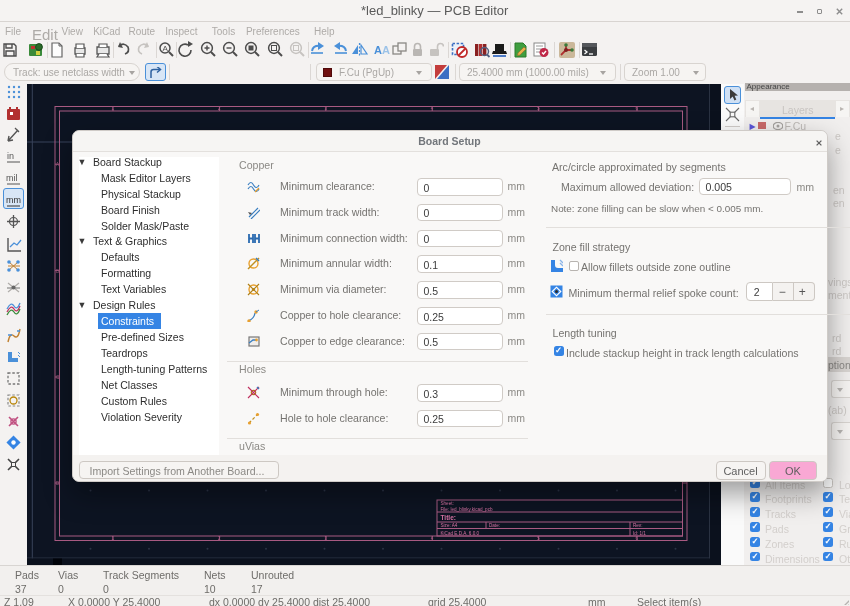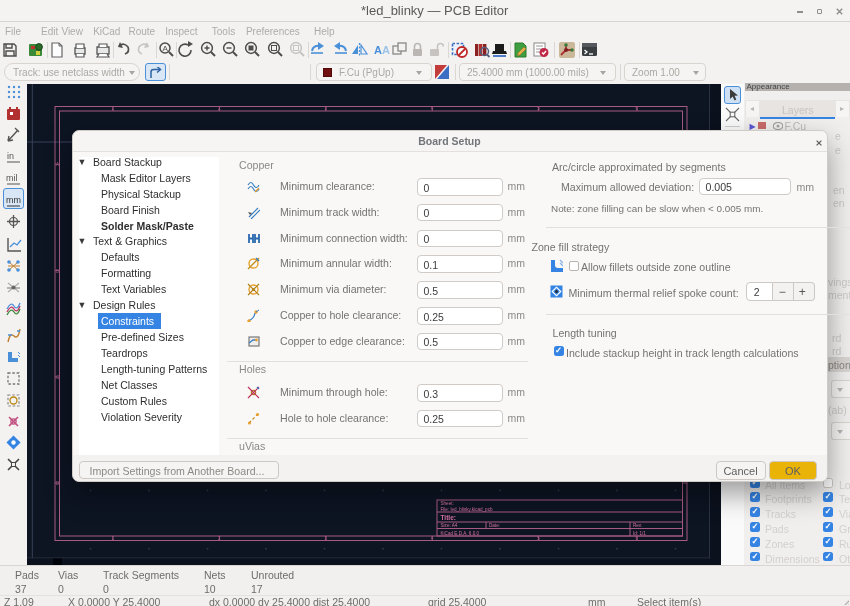--- a/index.html
+++ b/index.html
@@ -25,21 +25,21 @@
   <div class="lbl" style="left:361px;top:3px;font-size:13px;font-weight:normal;color:#5a5a5a;">*led_blinky — PCB Editor</div>
   <div class="abs" style="left:797px;top:11px;width:5.5px;height:1.6px;background:#8d8d8d;"></div>
   <div class="abs" style="left:816.5px;top:8.5px;width:5.5px;height:5.5px;border:1.4px solid #8d8d8d;border-radius:1px;"></div>
   <svg class="abs" style="left:835.8px;top:8px;width:7px;height:7px;">
       <path d="M0.8 0.8 L6.2 6.2 M6.2 0.8 L0.8 6.2" stroke="#8d8d8d" stroke-width="1.4"></path>
     </svg>
 </div>
 
 <div class="abs" id="menubar" style="left:0;top:22px;width:850px;height:18px;background:#f4f2f1;">
   <div class="lbl" style="left:4.9px;top:4px;font-size:10px;color:#aeaba8;">File</div>
-  <div class="lbl" style="left:41px;top:4px;font-size:10px;color:#aeaba8;">Edit</div>
+  <div class="lbl" style="left:32px;top:4px;font-size:15px;color:#aeaba8;">Edit</div>
   <div class="lbl" style="left:61.4px;top:4px;font-size:10px;color:#aeaba8;">View</div>
   <div class="lbl" style="left:93.2px;top:4px;font-size:10px;color:#aeaba8;">KiCad</div>
   <div class="lbl" style="left:128.5px;top:4px;font-size:10px;color:#aeaba8;">Route</div>
   <div class="lbl" style="left:165.2px;top:4px;font-size:10px;color:#aeaba8;">Inspect</div>
   <div class="lbl" style="left:211.8px;top:4px;font-size:10px;color:#aeaba8;">Tools</div>
   <div class="lbl" style="left:245.9px;top:4px;font-size:10px;color:#aeaba8;">Preferences</div>
   <div class="lbl" style="left:314px;top:4px;font-size:10px;color:#aeaba8;">Help</div>
 </div>
 
 <div class="abs" id="toolbar1" style="left:0;top:0px;width:850px;height:21px;">
@@ -544,21 +544,21 @@
         <path d="M0.6 0.6 L5.4 5.4 M5.4 0.6 L0.6 5.4" stroke="#5f5f5f" stroke-width="1.3"></path>
       </svg>
   </div>
 
   <div class="abs" id="tree" style="left:6px;top:26px;width:140px;height:298px;background:#ffffff;font-size:10.5px;color:#2e2e2e;">
     <div class="lbl" style="left:-1px;top:-0.5px;font-size:9px;color:#3a3a3a;">▼</div>
       <div class="lbl" style="left:14.5px;top:-1.5px;">Board Stackup</div>
     <div class="lbl" style="left:22.5px;top:14.5px;">Mask Editor Layers</div>
     <div class="lbl" style="left:22.5px;top:30.5px;">Physical Stackup</div>
     <div class="lbl" style="left:22.5px;top:46.5px;">Board Finish</div>
-    <div class="lbl" style="left:22.5px;top:62.5px;font-weight:bold;">Solder Mask/Paste</div>
+    <div class="lbl" style="left:22.5px;top:62.5px;">Solder Mask/Paste</div>
     <div class="lbl" style="left:-1px;top:79px;font-size:9px;color:#3a3a3a;">▼</div>
       <div class="lbl" style="left:14.5px;top:78px;">Text &amp; Graphics</div>
     <div class="lbl" style="left:22.5px;top:94.0px;">Defaults</div>
     <div class="lbl" style="left:22.5px;top:110.0px;">Formatting</div>
     <div class="lbl" style="left:22.5px;top:126.0px;">Text Variables</div>
     <div class="lbl" style="left:-1px;top:142.5px;font-size:9px;color:#3a3a3a;">▼</div>
       <div class="lbl" style="left:14.5px;top:141.5px;">Design Rules</div>
     <div class="abs" style="left:19px;top:156px;width:63px;height:16px;background:#3584e4;"></div>
     <div class="lbl" style="left:22.5px;top:157.5px;color:#ffffff;">Constraints</div>
     <div class="lbl" style="left:22.5px;top:173.5px;">Pre-defined Sizes</div>
@@ -651,21 +651,21 @@
     <div class="lbl mmu" style="left:435px;top:280.8px;">mm</div>
   </div>
 
   <div class="abs" id="formR" style="left:0;top:0;width:756px;height:351px;font-size:10.6px;color:#757370;">
     <div class="lbl" style="left:479.5px;top:30px;">Arc/circle approximated by segments</div>
     <div class="lbl" style="left:488.5px;top:50px;">Maximum allowed deviation:</div>
     <div class="abs inp" style="left:626px;top:46.5px;width:92px;">0.005</div>
     <div class="lbl mmu" style="left:724px;top:50px;">mm</div>
     <div class="lbl" style="left:478.5px;top:72px;font-size:9.9px;">Note: zone filling can be slow when &lt; 0.005 mm.</div>
     <div class="abs" style="left:473px;top:95.8px;width:342px;height:1px;background:#e2dfdc;"></div>
-    <div class="lbl" style="left:459px;top:109.5px;">Zone fill strategy</div>
+    <div class="lbl" style="left:480px;top:109.5px;">Zone fill strategy</div>
     <svg class="abs" style="left:477px;top:128px;width:13px;height:14px;">
         <path d="M1 1 v12 h12 v-4 h-5 a3 3 0 0 1 -3 -3 v-5 z" fill="#3584e4"></path>
         <path d="M10 1 l3 3 M10 4 l3 3" stroke="#8ab4e8" stroke-width="1.3"></path>
       </svg>
     <div class="abs" style="left:496.3px;top:130px;width:10px;height:10px;background:#fff;border:1px solid #b8b4b0;border-radius:2px;"></div>
     <div class="lbl" style="left:508.5px;top:130px;">Allow fillets outside zone outline</div>
     <svg class="abs" style="left:477px;top:154px;width:13px;height:13px;">
         <rect x="0.5" y="0.5" width="12" height="12" fill="#3584e4"></rect>
         <rect x="3.5" y="3.5" width="6" height="6" transform="rotate(45 6.5 6.5)" fill="none" stroke="#fff" stroke-width="1.2"></rect>
         <circle cx="6.5" cy="6.5" r="1.5" fill="#2a2a2a"></circle>
@@ -686,17 +686,17 @@
     <div class="lbl" style="left:493.5px;top:215.5px;">Include stackup height in track length calculations</div>
   </div>
 
   <div class="abs" style="left:0;top:324px;width:754px;height:25.5px;background:#f4f2f0;border-radius:0 0 7px 7px;">
     <div class="abs" style="left:6px;top:6px;width:200.5px;height:18px;background:#f6f4f2;border:1px solid #cdc8c3;border-radius:4px;">
       <div class="lbl" style="left:10px;top:2.5px;font-size:10.6px;color:#8b8985;">Import Settings from Another Board...</div>
     </div>
     <div class="abs" style="left:643px;top:5.5px;width:50px;height:19px;background:#f6f4f2;border:1px solid #cdc8c3;border-radius:4px;text-align:center;">
       <div style="font-size:11px;color:#5f5f5f;margin-top:3px;">Cancel</div>
     </div>
-    <div class="abs" style="left:696.5px;top:5.5px;width:48px;height:19px;background:#eab308;border:1px solid #cdc8c3;border-radius:4px;text-align:center;">
+    <div class="abs" style="left:696.5px;top:5.5px;width:48px;height:19px;background:#f9a8d4;border:1px solid #cdc8c3;border-radius:4px;text-align:center;">
       <div style="font-size:11px;color:#5f5f5f;margin-top:3px;">OK</div>
     </div>
   </div>
 </div>
 
 </body></html>

